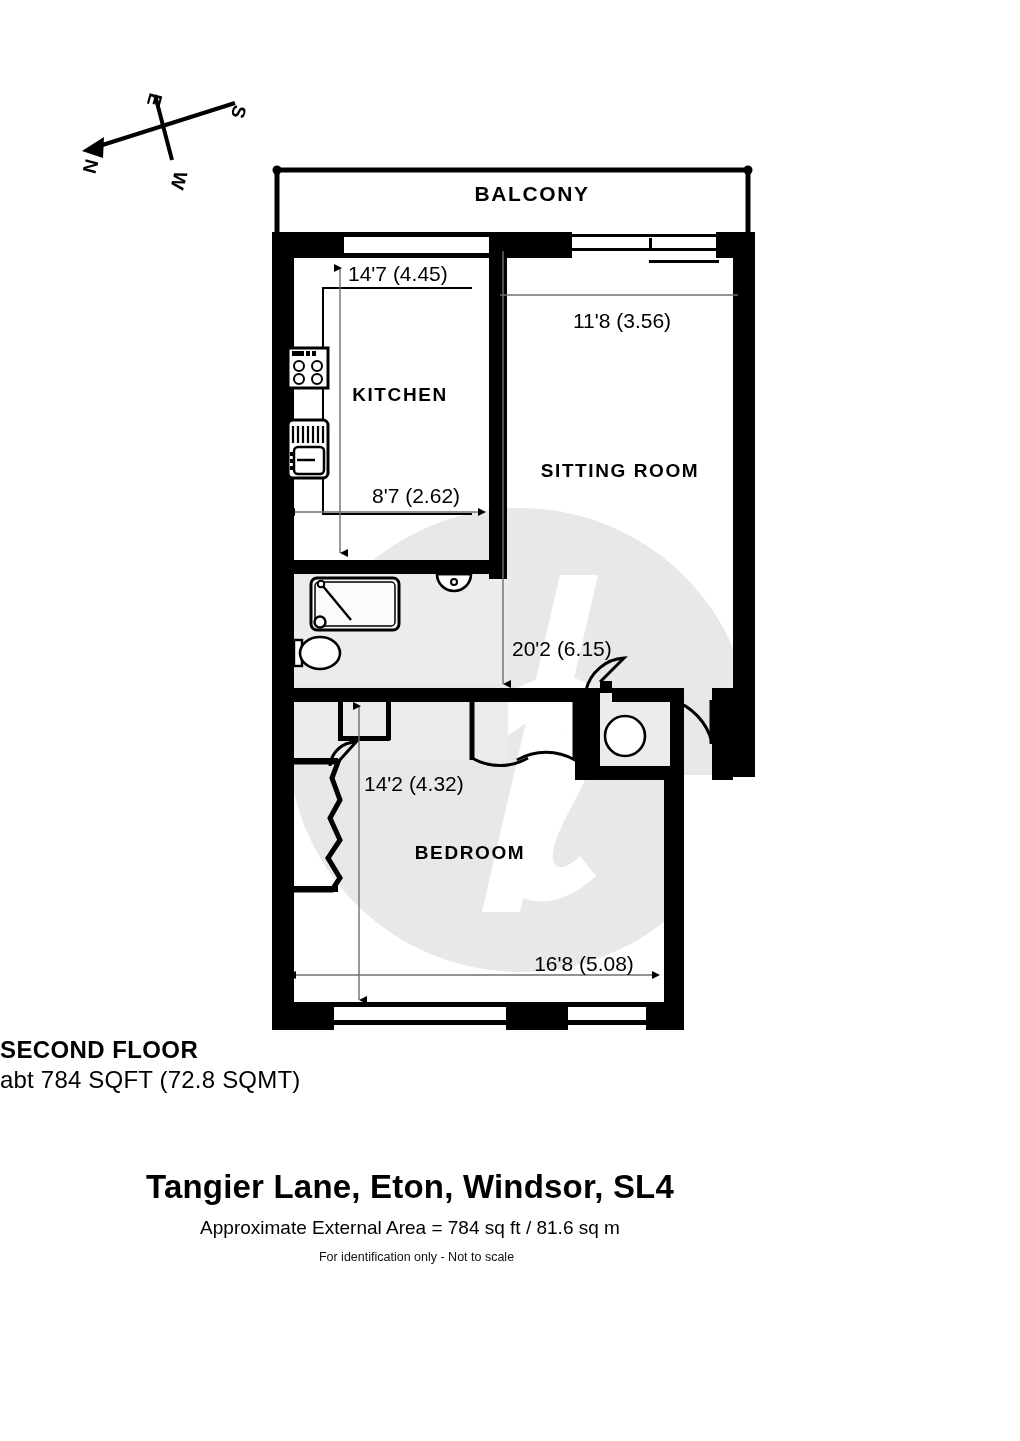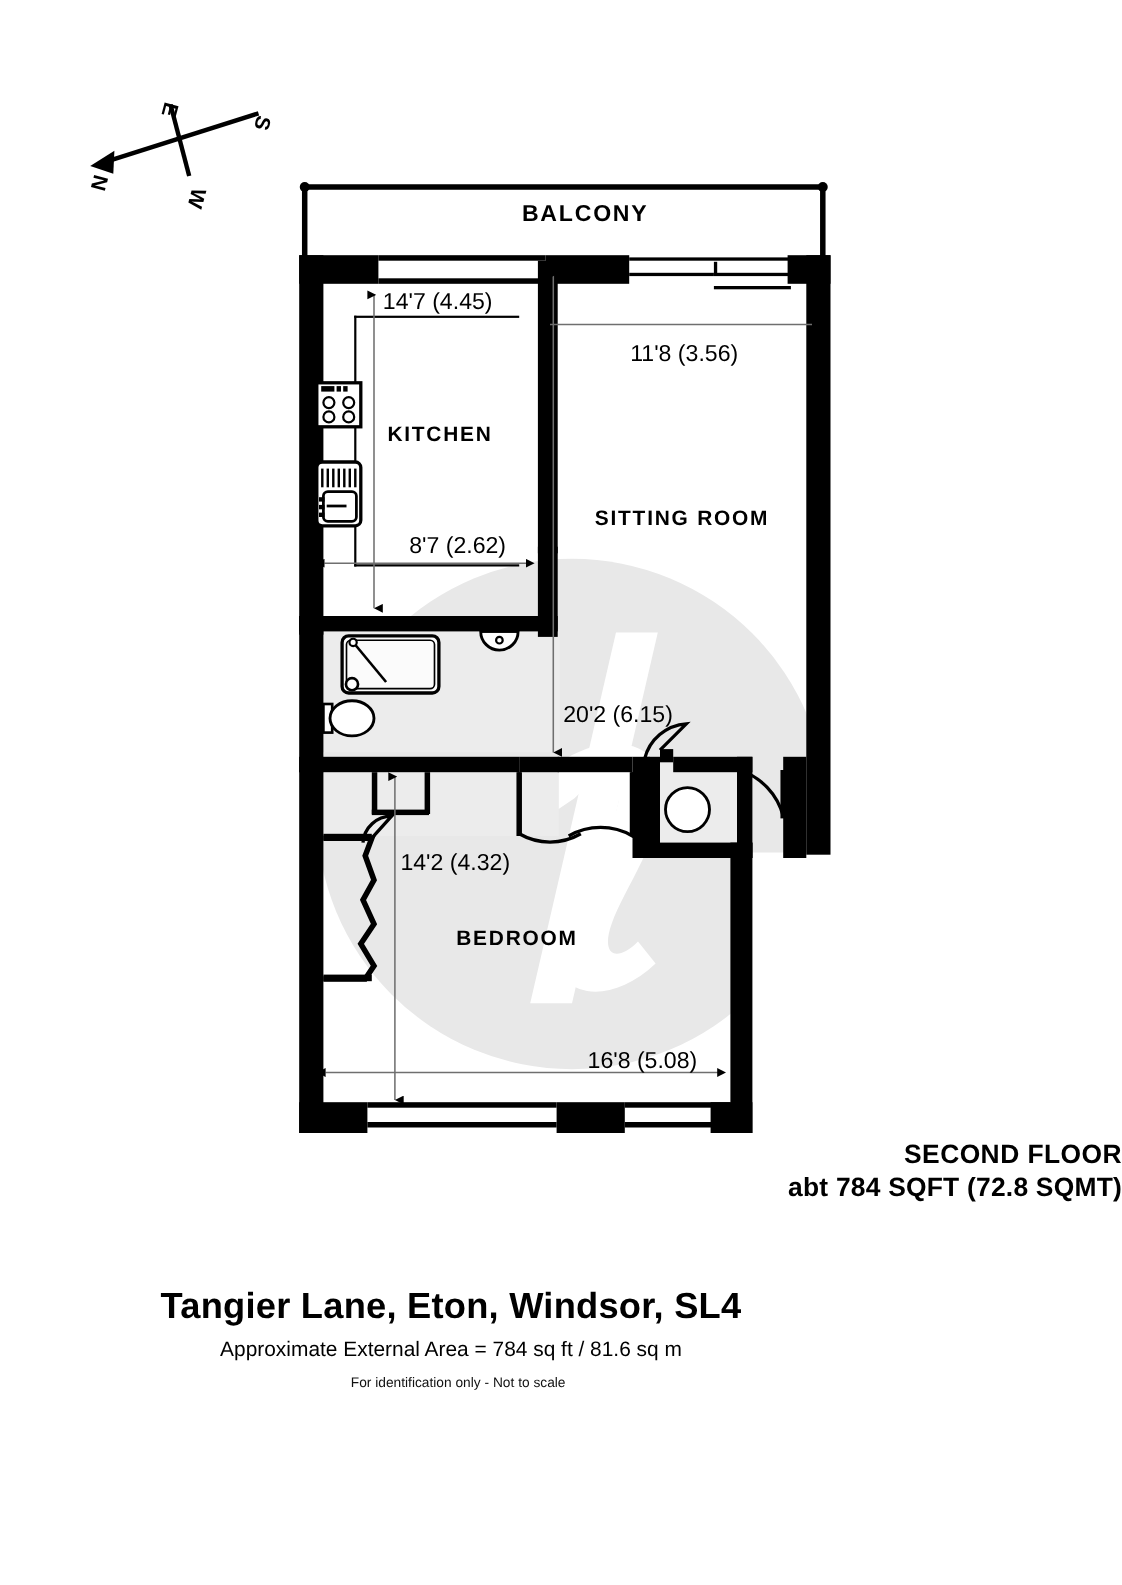--- a/index.html
+++ b/index.html
@@ -16,28 +16,28 @@
   .txt-room{
     font-family:"Liberation Sans",sans-serif;
     font-weight:bold;letter-spacing:1.6px;
   }
   .txt-dim{
     font-family:"Liberation Sans",sans-serif;
     font-weight:normal;
   }
   
   #captions{
-    position:absolute;left:0;top:1035px;width:1020px;text-align:right;
+    position:absolute;left:0;top:1035px;width:1020px;text-align:left;
   }
   .floor-name{
     font-size:24px;font-weight:bold;letter-spacing:.4px;line-height:30px;
     margin:0;
   }
   .floor-area{
-    font-size:24px;font-weight:bold;letter-spacing:.2px;line-height:30px;
+    font-size:24px;font-weight:normal;letter-spacing:.2px;line-height:30px;
     margin:0 0 0 0;
   }
   #address-block{position:absolute;left:0;top:1168px;width:820px;text-align:center;}
   .addr-title{
     font-size:33px;font-weight:bold;letter-spacing:.2px;margin:0 0 8px 0;
   }
   .addr-line{
     font-size:19px;font-weight:normal;line-height:27px;margin:0;
   }
   .addr-note{

